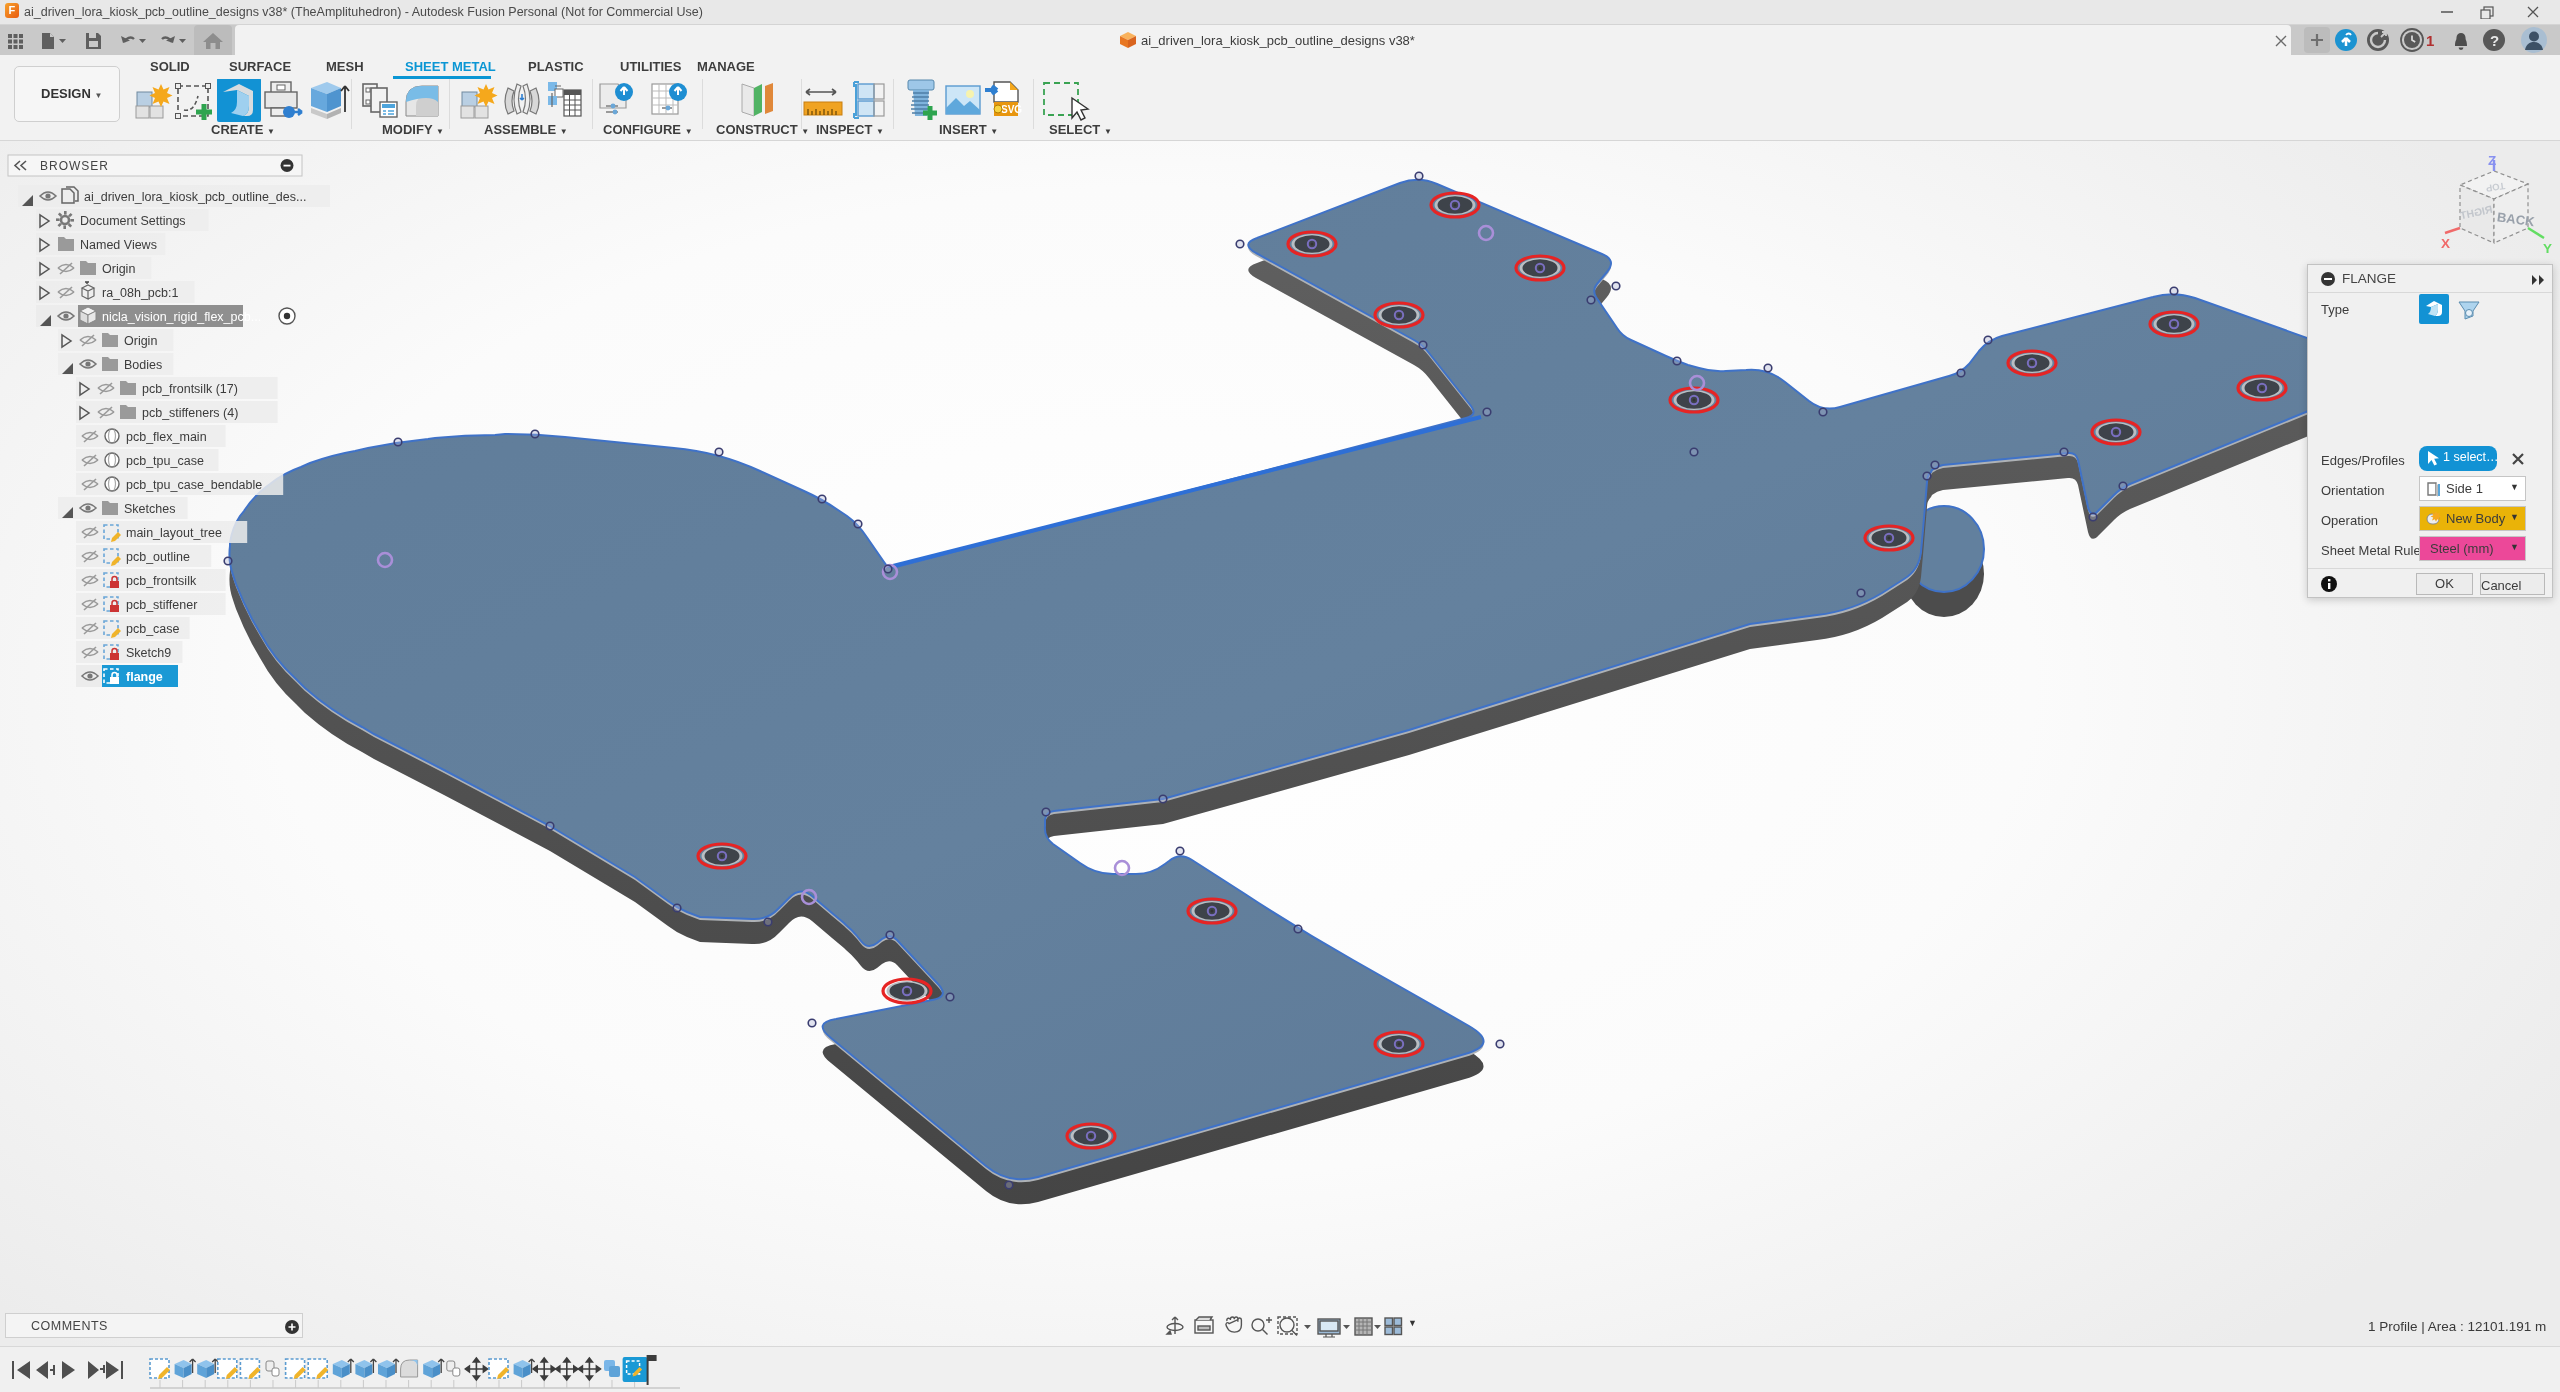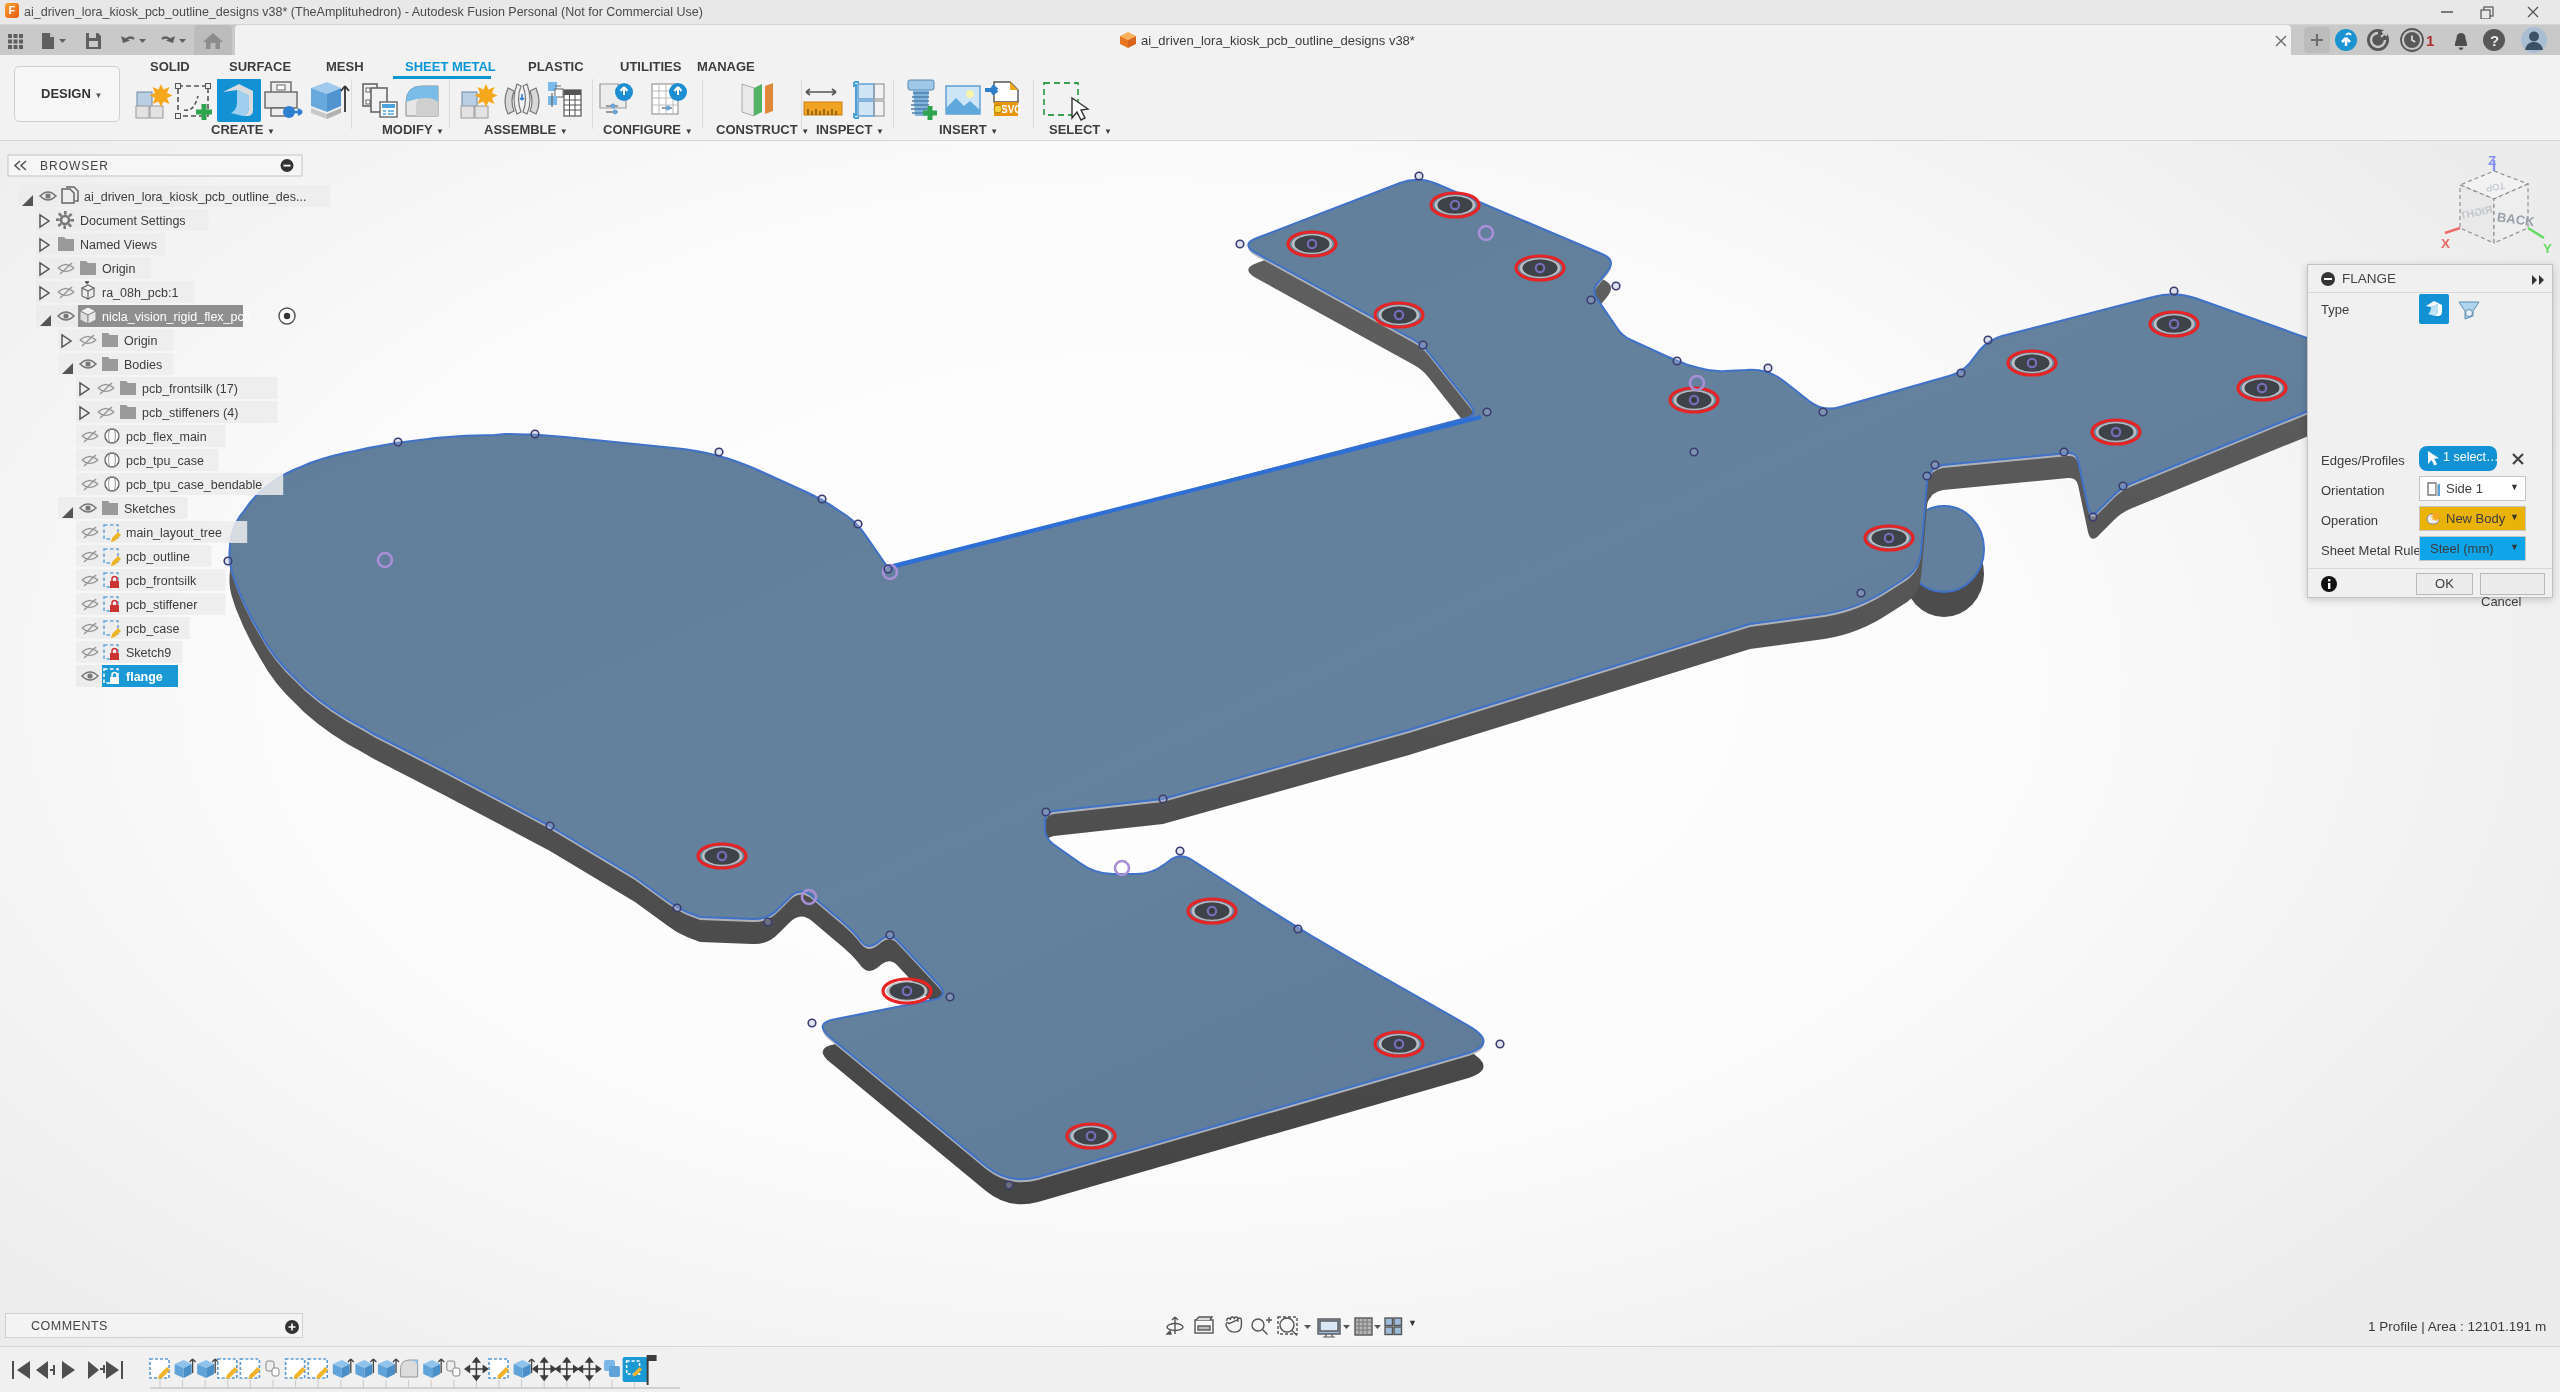--- a/index.html
+++ b/index.html
@@ -622,32 +622,32 @@
 <span style="position:absolute;left:13px;top:248px">Operation</span>
 <div class="dd" style="position:absolute;left:111px;top:241px;width:107px;height:25px;background:#eab308;border:1px solid #c5c5c5">
 <svg width="18" height="18" style="position:absolute;left:5px;top:3px">
           <rect x="2" y="4" width="12" height="10" rx="5" fill="#eee" stroke="#888"></rect>
           <path d="M11 1l1.2 2.6 2.8-1.2-1.2 2.8 2.6 1.2-2.6 1.2 1.2 2.8-2.8-1.2-1.2 2.6-1.2-2.6-2.8 1.2 1.2-2.8-2.6-1.2 2.6-1.2-1.2-2.8 2.8 1.2z" fill="#f5a81c"></path>
         </svg>
 <span style="position:absolute;left:26px;top:4px">New Body</span>
 <span style="position:absolute;right:6px;top:5px;font-size:9px;color:#333">▼</span>
       </div>
 <span style="position:absolute;left:13px;top:278px">Sheet Metal Rule</span>
-<div class="dd" style="position:absolute;left:111px;top:271px;width:107px;height:25px;background:#0ea5e9;border:1px solid #c5c5c5">
+<div class="dd" style="position:absolute;left:111px;top:271px;width:107px;height:25px;background:#ec4899;border:1px solid #c5c5c5">
 <span style="position:absolute;left:10px;top:4px">Steel (mm)</span>
 <span style="position:absolute;right:6px;top:5px;font-size:9px;color:#333">▼</span>
       </div>
 <div style="position:absolute;left:0;top:303px;width:100%;height:1px;background:#d8d8d8"></div>
 <svg width="18" height="18" style="position:absolute;left:12px;top:310px">
         <circle cx="9" cy="9" r="8" fill="#111"></circle>
         <rect x="8" y="4" width="2.4" height="2.4" fill="#fff"></rect>
         <rect x="8" y="8" width="2.4" height="6" fill="#fff"></rect>
       </svg>
 <div style="position:absolute;left:108px;top:308px;width:57px;height:22px;background:#ececec;border:1px solid #b9b9b9;text-align:center;padding-top:2px">OK</div>
-<div style="position:absolute;left:172px;top:308px;width:65px;height:22px;background:#ececec;border:1px solid #b9b9b9;text-align:left;padding-top:20px">Cancel</div>
+<div style="position:absolute;left:172px;top:308px;width:65px;height:22px;background:#ececec;border:1px solid #b9b9b9;text-align:left;padding-top:4px">Cancel</div>
 </div>
     <svg id="vcube" width="130" height="112" style="position:absolute;left:2440px;top:12px">
 <g stroke="#909090" stroke-width="1.2" stroke-dasharray="4 3">
 <polygon points="54,18 88,31 54,46 20,32" fill="#f2f2f2"></polygon>
 <polygon points="20,32 54,46 54,90 20,75" fill="#e9e9e9"></polygon>
 <polygon points="88,31 54,46 54,90 88,75" fill="#eeeeee"></polygon>
 </g>
 <text x="57" y="70" font-size="13" fill="#99a1ab" transform="rotate(8 70 66)" font-weight="bold">BACK</text>
 <g transform="translate(37,63) rotate(-12)">
         <text x="0" y="0" font-size="10.5" fill="#c2c6cc" font-weight="bold" text-anchor="middle" transform="scale(-1,1)">RIGHT</text>

